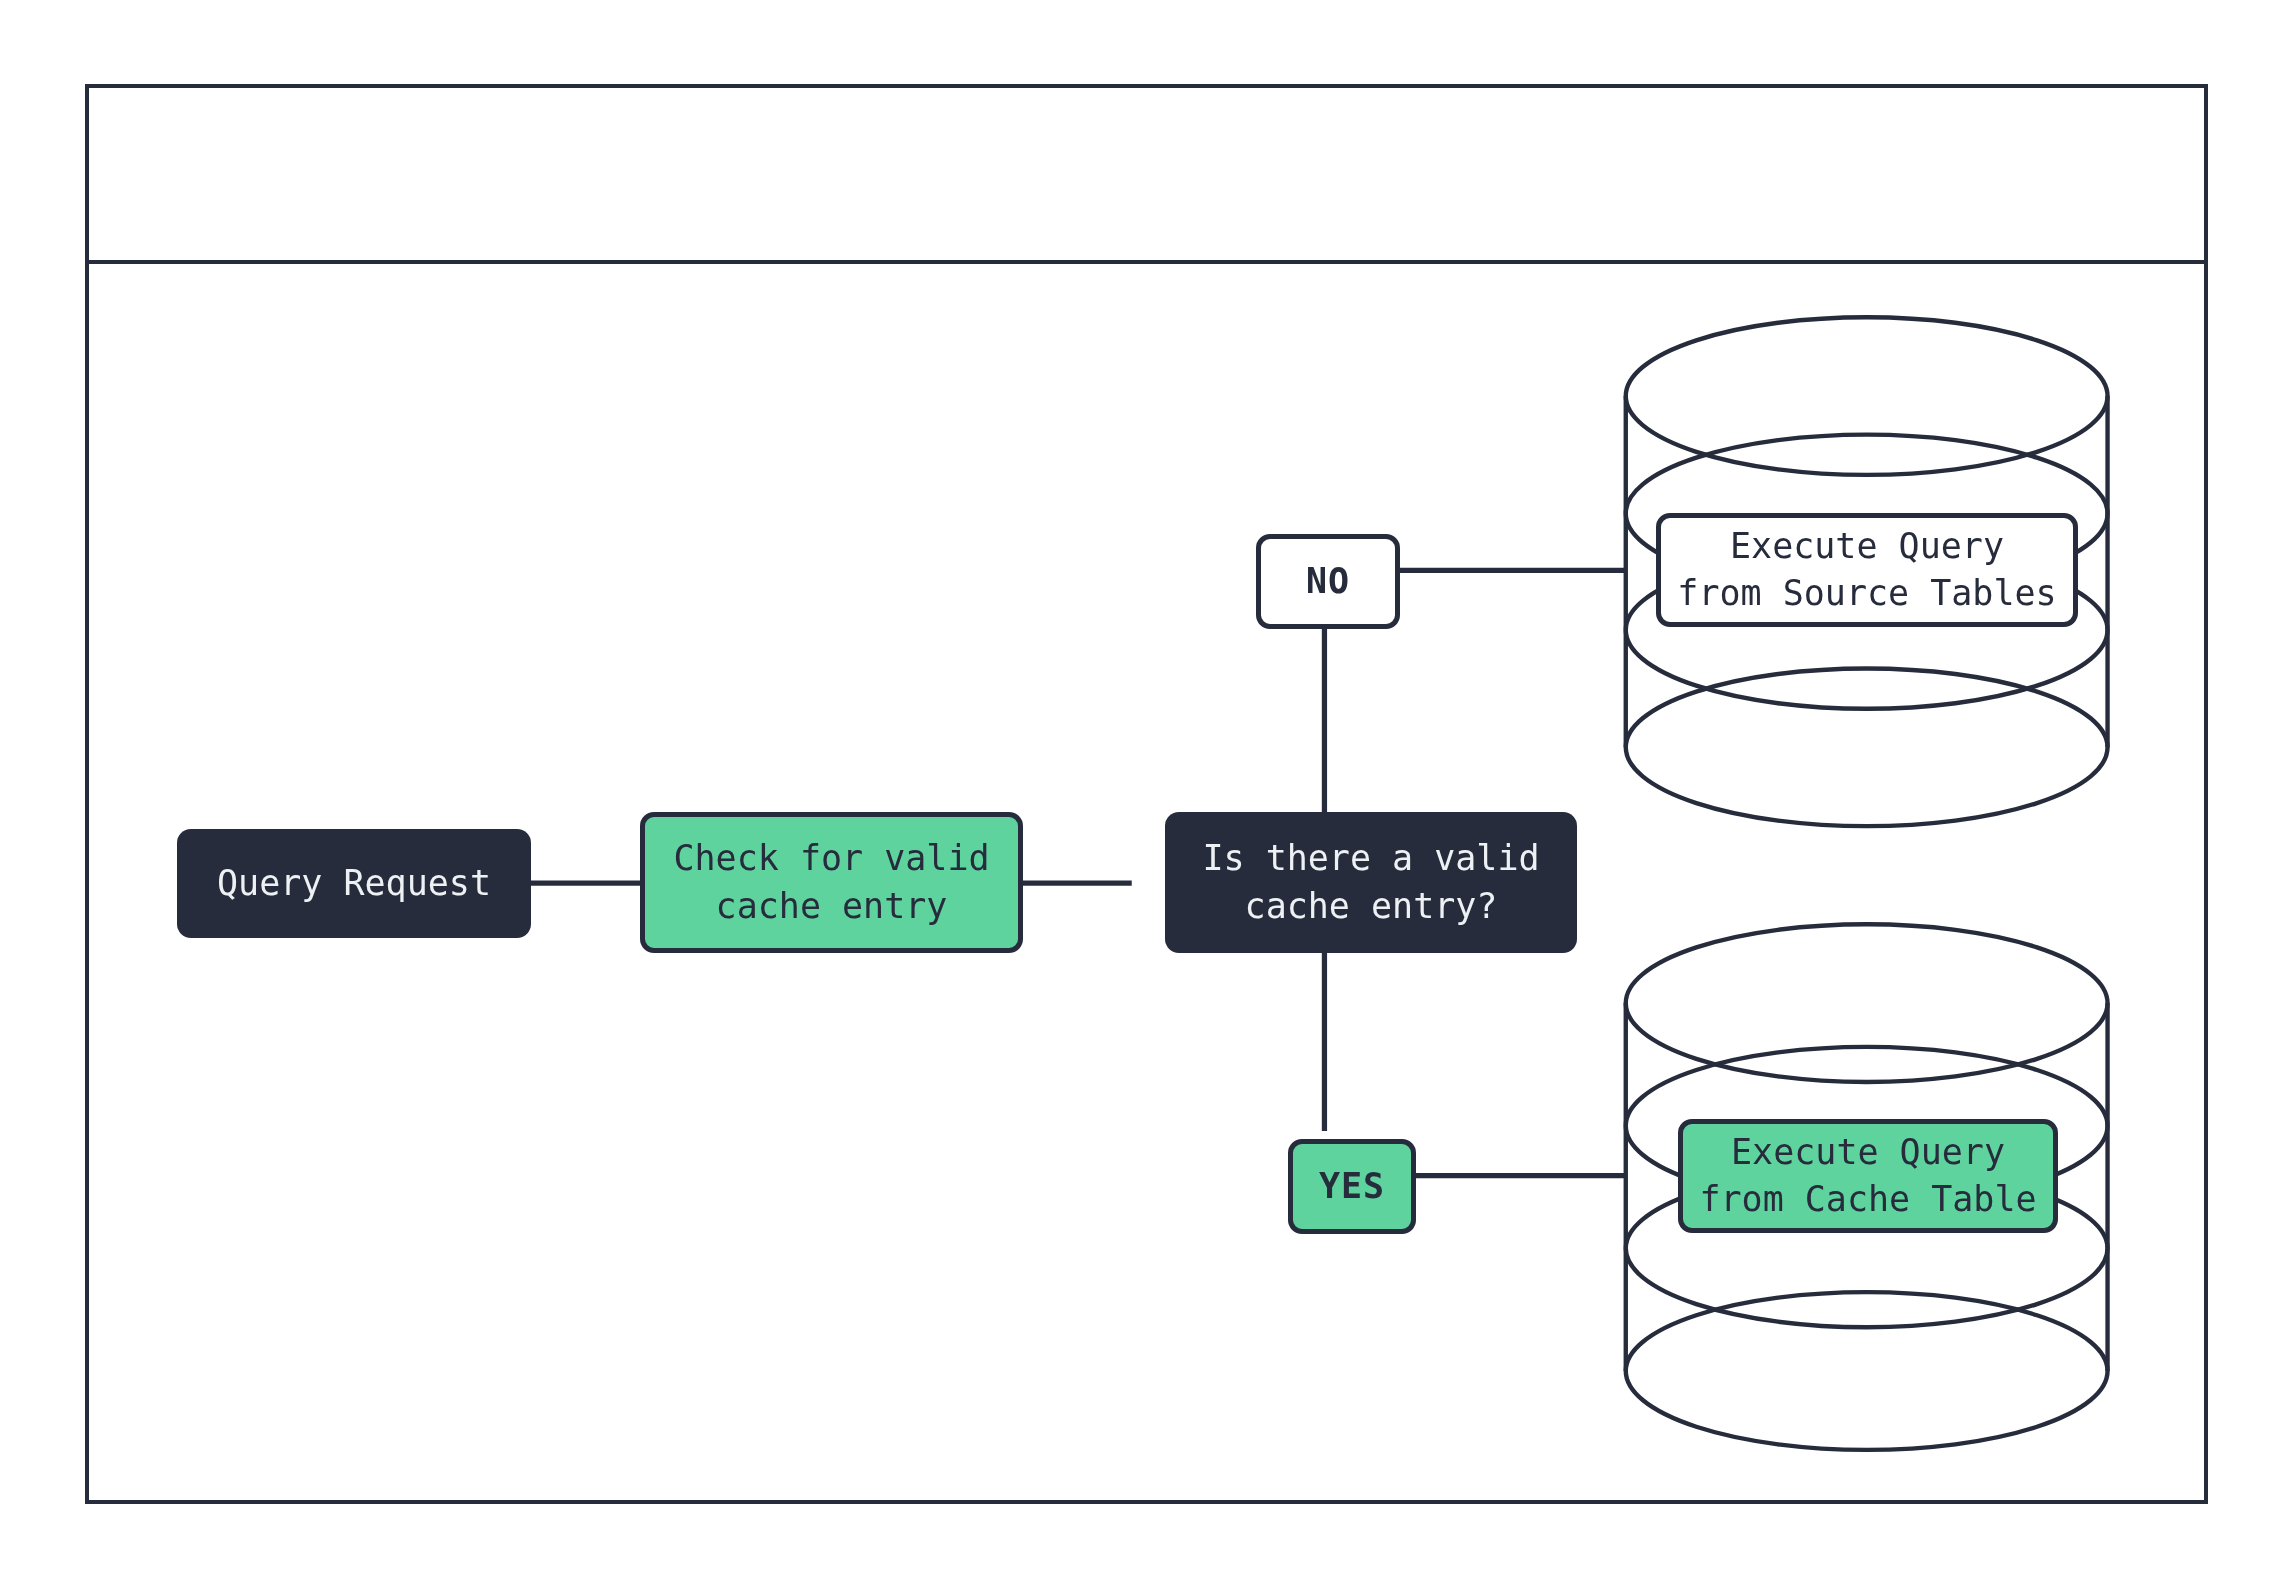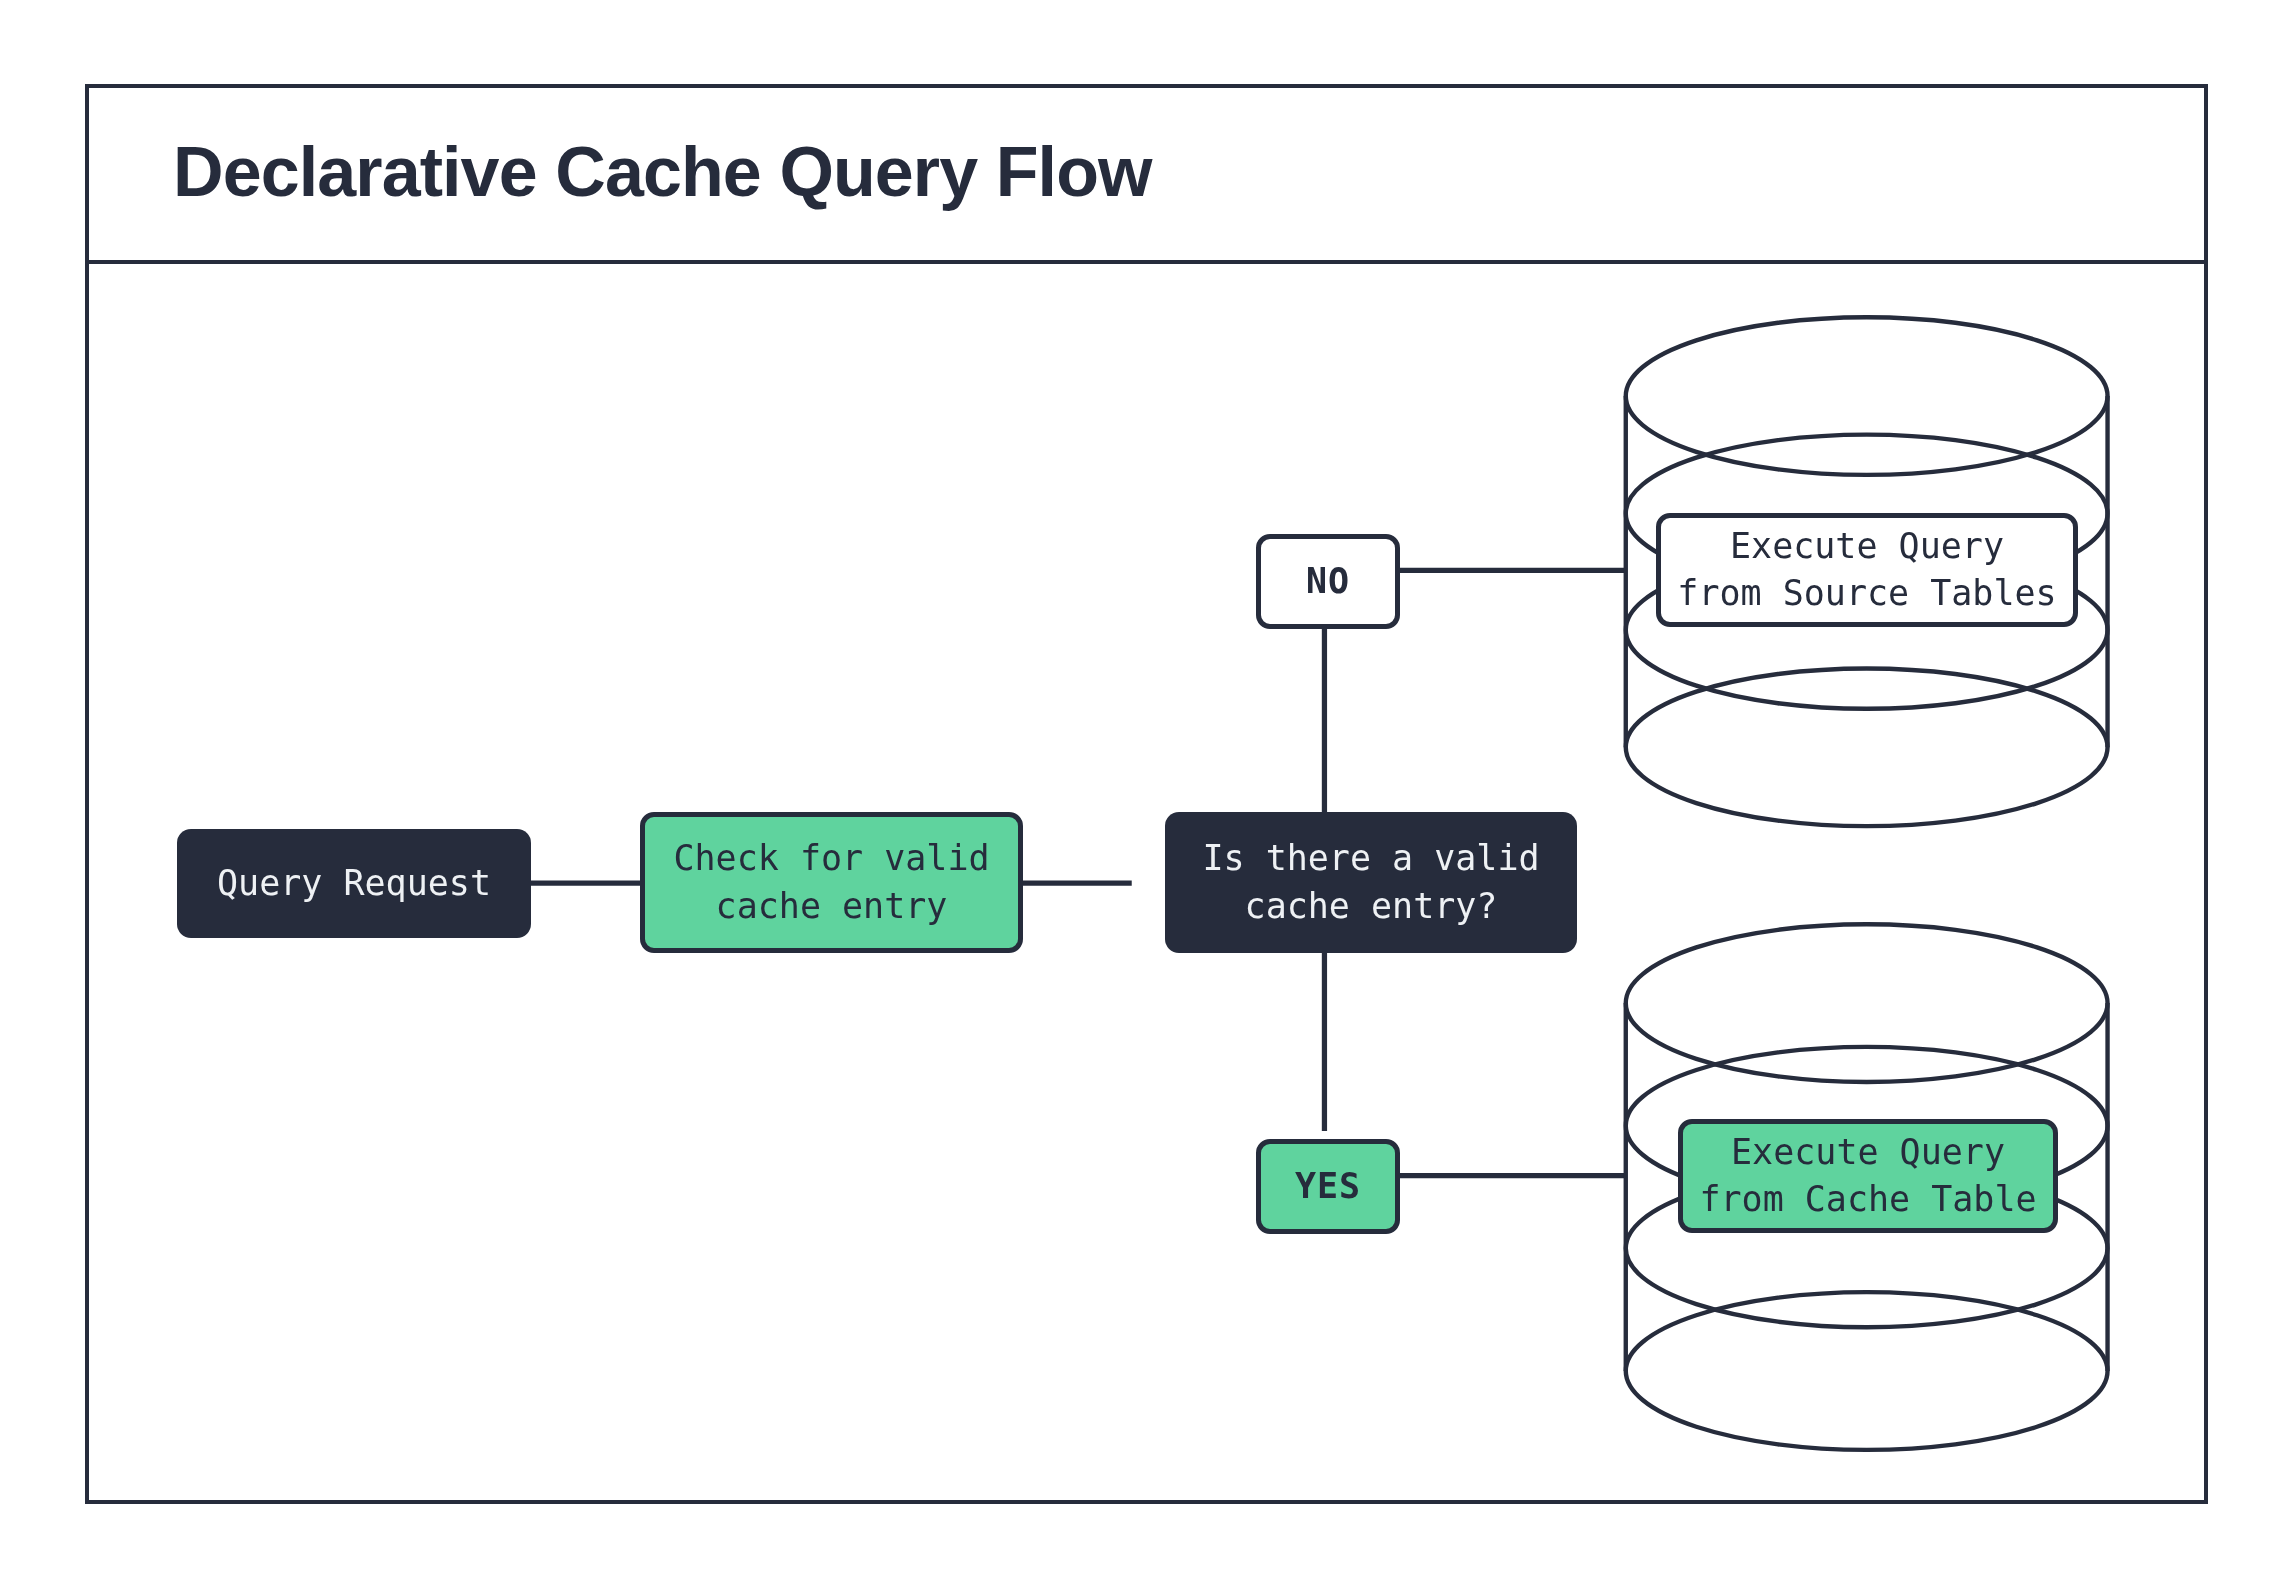--- a/index.html
+++ b/index.html
@@ -58,21 +58,21 @@
   }
   .node--dark  { background: #262c3c; color: #eef1f4; }
   .node--green { background: #5fd39e; border: 5.3px solid #262c3c; }
   .node--white { background: #ffffff; border: 5.3px solid #262c3c; }
   .node--tag   { font-weight: 700; letter-spacing: 0.9px; margin-top: 11px; }
 
   .node-query    { left: 177px;  top: 829px;  width: 354px; height: 109px; }
   .node-check    { left: 640px;  top: 812px;  width: 383px; height: 141px; }
   .node-decision { left: 1129px; top: 812px;  width: 412px; height: 141px; margin-left: 36px; }
   .node-no       { left: 1256px; top: 523px;  width: 144px; height: 95px; }
-  .node-yes      { left: 1256px; top: 1128px; width: 144px; height: 95px; }
+  .node-yes      { left: 1288px; top: 1128px; width: 128px; height: 95px; }
   .node-source   { left: 1656px; top: 513px;  width: 422px; height: 114px; }
   .node-cache    { left: 1678px; top: 1119px; width: 380px; height: 114px; }
 </style>
 </head>
 <body>
 
 <div class="canvas">
 
   <svg class="wires" width="2295" height="1591" viewBox="0 0 2620 1816" fill="none" stroke="#262c3c">
 
@@ -99,21 +99,20 @@
       <line x1="2406" y1="1145" x2="2406" y2="1565"></line>
       <ellipse cx="2131" cy="1565" rx="275" ry="90"></ellipse>
       <ellipse cx="2131" cy="1425" rx="275" ry="90"></ellipse>
       <ellipse cx="2131" cy="1285" rx="275" ry="90"></ellipse>
       <ellipse cx="2131" cy="1145" rx="275" ry="90"></ellipse>
     </g>
   </svg>
 
   <div class="frame"></div>
   <div class="header-divider"></div>
-  <div class="title">Declarative Cache Query Flow</div>
 
   <div class="node node--green node-check">Check for valid
 cache entry</div>
 
   <div class="node node--dark node-query">Query Request</div>
 
   <div class="node node--dark node-decision">Is there a valid
 cache entry?</div>
 
   <div class="node node--white node--tag node-no">NO</div>

